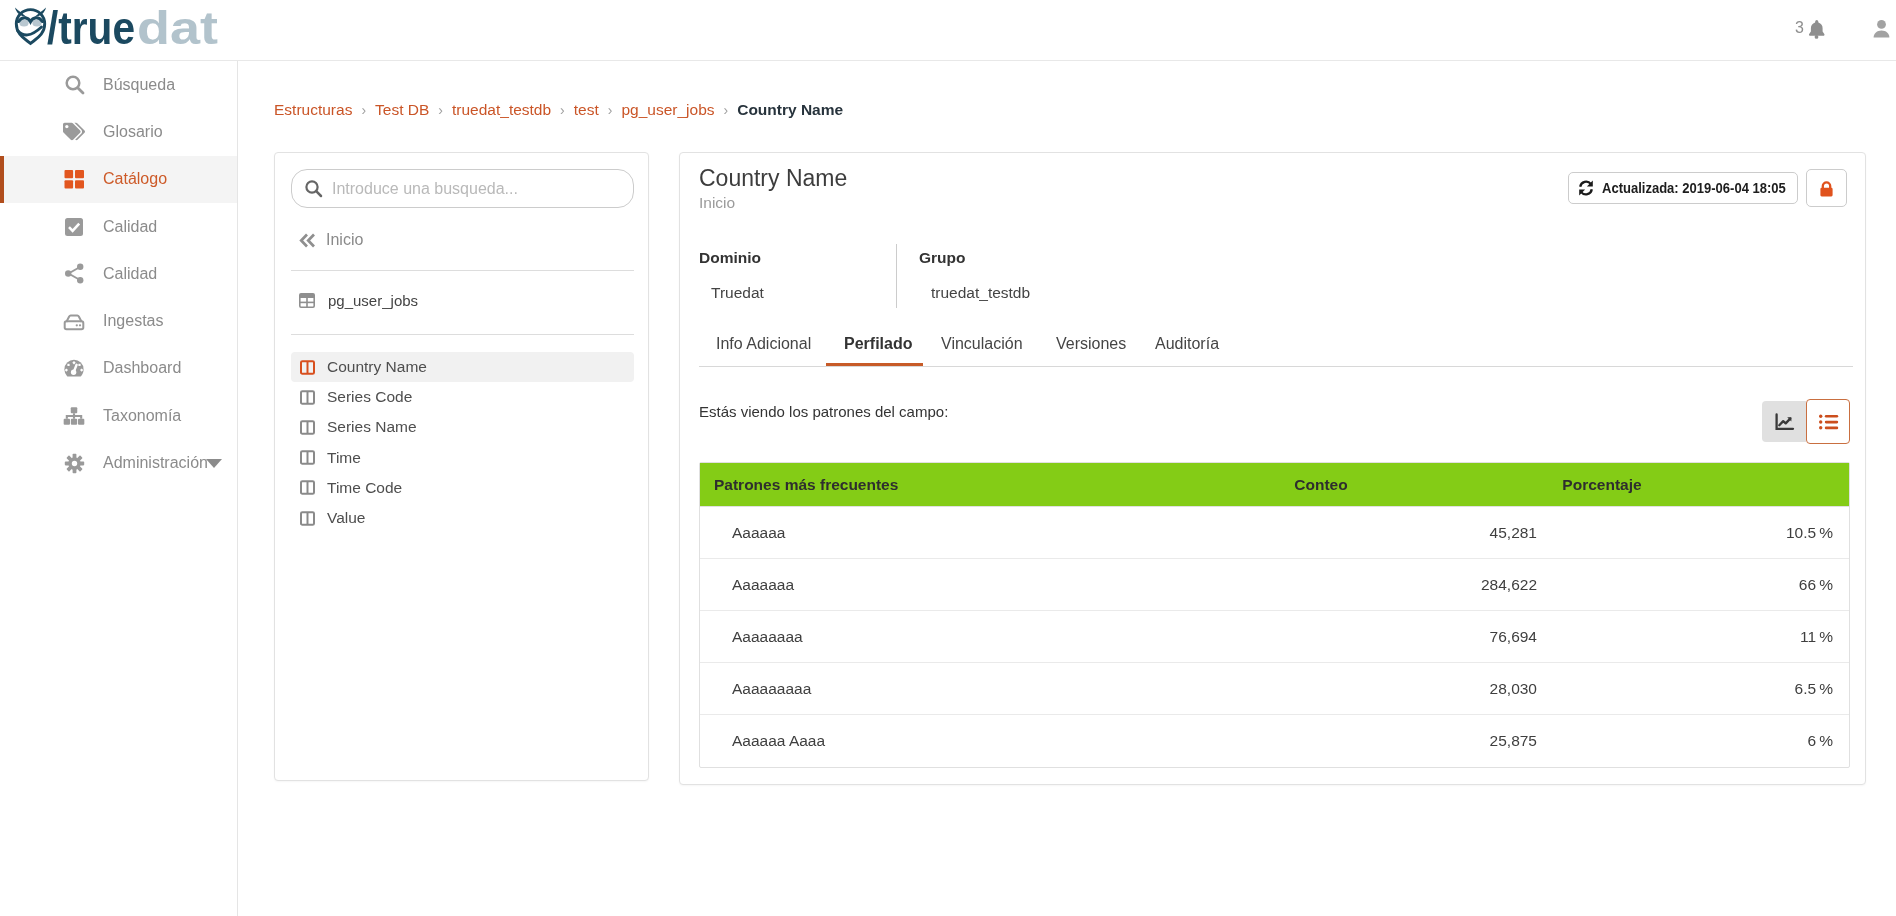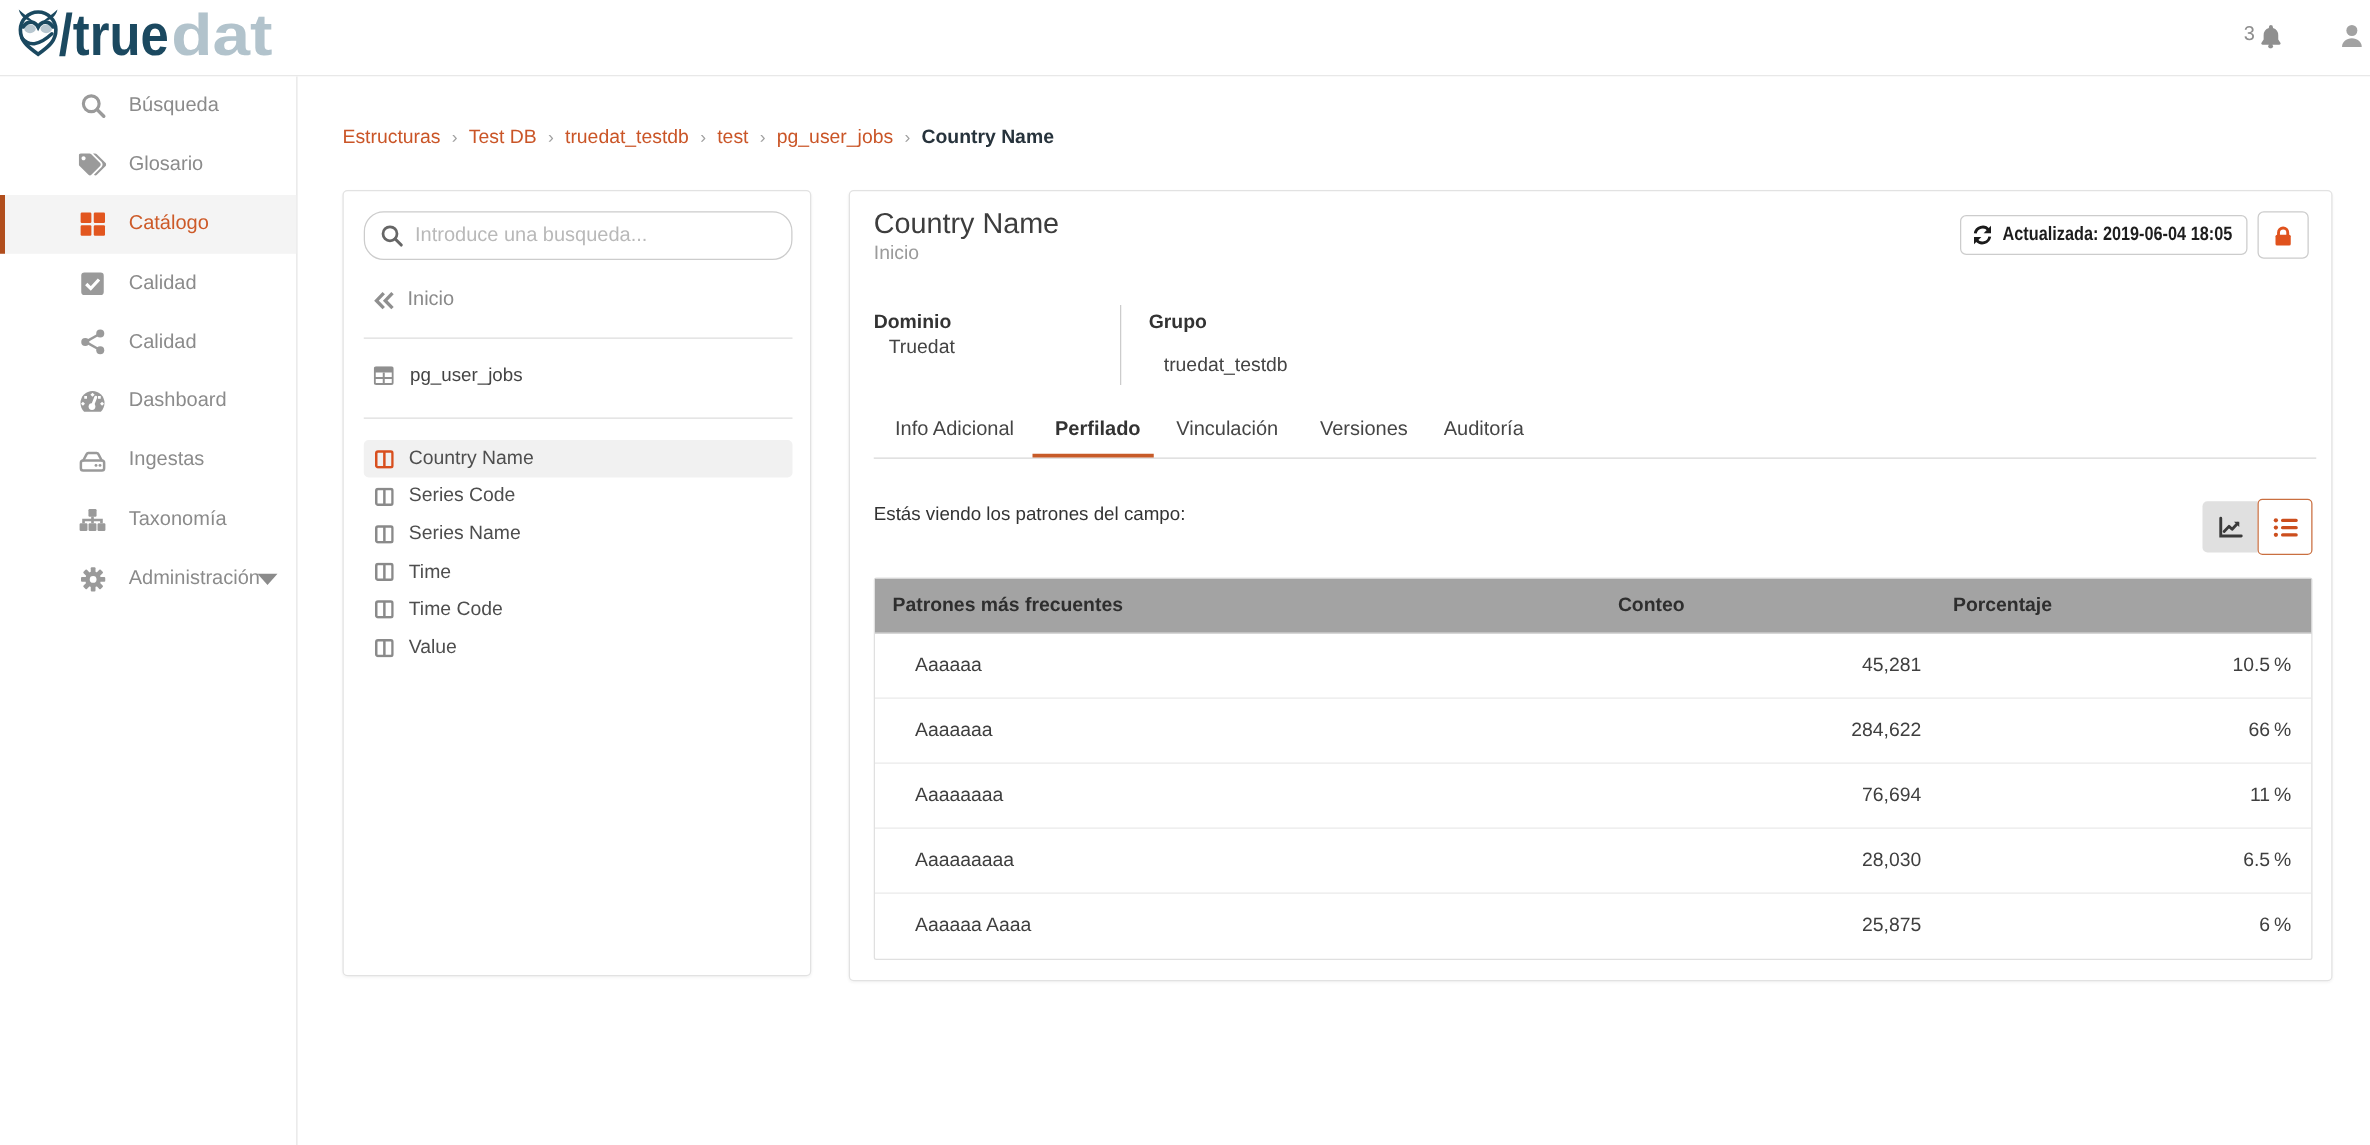--- a/index.html
+++ b/index.html
@@ -58,21 +58,21 @@
 #vdiv { position:absolute; left:216px; top:91px; height:64px; border-left:1px solid #ccc; }
 #tabline { position:absolute; left:19px; top:213px; width:1154px; border-top:1px solid #d8d8d8; }
 .tab { position:absolute; top:182px; font-size:16px; color:#454545; }
 #tabunderline { position:absolute; left:146px; top:210px; width:97px; height:3px; background:#c75b28; }
 #ptext { position:absolute; left:19px; top:250px; font-size:15px; color:#333; }
 #btn-chart { position:absolute; left:1082px; top:248px; width:44px; height:41px; background:#e0e0e0; border:none; border-radius:4px 0 0 4px; display:flex; align-items:center; justify-content:center; }
 #btn-list { position:absolute; left:1126px; top:246px; width:44px; height:45px; background:#fff; border:1px solid #c96f40; border-radius:4px; display:flex; align-items:center; justify-content:center; }
 
 
 #ptable { position:absolute; left:19px; top:309px; width:1151px; border:1px solid #e0e0e0; border-radius:2px; }
-#phead { position:relative; height:44px; background:#a3a3a3; border-bottom:1px solid #e0e0e0; font-weight:bold; color:#2e2e2e; font-size:15.5px; }
+#phead { position:relative; height:44px; background:#84cc16; border-bottom:1px solid #e0e0e0; font-weight:bold; color:#2e2e2e; font-size:15.5px; }
 #phead .h1 { position:absolute; left:14px; top:13px; }
 #phead .h2 { position:absolute; left:621px; top:13px; transform:translateX(-50%); }
 #phead .h3 { position:absolute; left:902px; top:13px; transform:translateX(-50%); }
 .prow { position:relative; height:52px; border-bottom:1px solid #eaeaea; font-size:15.5px; color:#3f3f3f; }
 .prow:last-child { border-bottom:none; }
 .prow .c1 { position:absolute; left:32px; top:17px; }
 .prow .c2 { position:absolute; right:312px; top:17px; }
 .prow .c3 { position:absolute; right:16px; top:17px; }
 </style>
 </head>
@@ -148,43 +148,43 @@
 <line x1="4.5" y1="10.5" x2="16" y2="17" stroke="#9a9a9a" stroke-width="2"></line>
 <circle cx="16.2" cy="3.8" r="3.2" fill="#9a9a9a"></circle>
 <circle cx="16.2" cy="17.2" r="3.2" fill="#9a9a9a"></circle>
 <circle cx="4.2" cy="10.5" r="3.2" fill="#9a9a9a"></circle>
 </svg>
       </span>
       <span class="mlabel">Calidad</span>
     </div>
   <div class="mitem">
       <span class="mic">
+        <svg width="22" height="22" viewBox="0 0 22 22">
+<path d="M3.3 12 L6.3 6.3 a1.6 1.6 0 0 1 1.4 -0.9 h6.6 a1.6 1.6 0 0 1 1.4 0.9 L18.7 12" fill="none" stroke="#9a9a9a" stroke-width="2"></path>
+<rect x="1.7" y="11.3" width="18.6" height="8" rx="1.8" fill="none" stroke="#9a9a9a" stroke-width="2"></rect>
+<circle cx="13.8" cy="15.3" r="1.15" fill="#9a9a9a"></circle>
+<circle cx="17" cy="15.3" r="1.15" fill="#9a9a9a"></circle>
+</svg>
+      </span>
+      <span class="mlabel">Ingestas</span>
+    </div>
+  <div class="mitem">
+      <span class="mic">
         <svg width="22" height="20" viewBox="0 0 22 20">
 <path d="M11 1.8 a9.6 9.6 0 0 1 9.6 9.6 c0 2.7 -1.1 5.2 -2.9 7 H4.3 a9.9 9.9 0 0 1 -2.9 -7 A9.6 9.6 0 0 1 11 1.8 Z" fill="#9a9a9a"></path>
 <rect x="9.8" y="3.6" width="2.4" height="2.4" fill="#fff" transform="rotate(45 11 4.8)"></rect>
 <rect x="4.4" y="5.8" width="2.2" height="2.2" fill="#fff"></rect>
 <rect x="15.4" y="5.8" width="2.2" height="2.2" fill="#fff"></rect>
 <rect x="2.2" y="10.9" width="2.3" height="2.3" fill="#fff" transform="rotate(45 3.35 12.05)"></rect>
 <rect x="17.5" y="10.9" width="2.3" height="2.3" fill="#fff" transform="rotate(45 18.65 12.05)"></rect>
 <line x1="13.6" y1="6.8" x2="11" y2="13.4" stroke="#fff" stroke-width="2.4" stroke-linecap="round"></line>
 <circle cx="10.6" cy="14.2" r="2.7" fill="#fff"></circle>
 </svg>
       </span>
       <span class="mlabel">Dashboard</span>
-    </div>
-  <div class="mitem">
-      <span class="mic">
-        <svg width="22" height="22" viewBox="0 0 22 22">
-<path d="M3.3 12 L6.3 6.3 a1.6 1.6 0 0 1 1.4 -0.9 h6.6 a1.6 1.6 0 0 1 1.4 0.9 L18.7 12" fill="none" stroke="#9a9a9a" stroke-width="2"></path>
-<rect x="1.7" y="11.3" width="18.6" height="8" rx="1.8" fill="none" stroke="#9a9a9a" stroke-width="2"></rect>
-<circle cx="13.8" cy="15.3" r="1.15" fill="#9a9a9a"></circle>
-<circle cx="17" cy="15.3" r="1.15" fill="#9a9a9a"></circle>
-</svg>
-      </span>
-      <span class="mlabel">Ingestas</span>
     </div>
   <div class="mitem">
       <span class="mic">
         <svg width="23" height="20" viewBox="0 0 23 20">
 <rect x="8.1" y="0.8" width="6.8" height="6.4" rx="1" fill="#9a9a9a"></rect>
 <path d="M11.5 7 V10 M4 12.8 V10 H19 V12.8 M11.5 10 V12.8" fill="none" stroke="#9a9a9a" stroke-width="2.2"></path>
 <rect x="0.7" y="12.8" width="6.6" height="6.4" rx="1" fill="#9a9a9a"></rect>
 <rect x="8.2" y="12.8" width="6.6" height="6.4" rx="1" fill="#9a9a9a"></rect>
 <rect x="15.7" y="12.8" width="6.6" height="6.4" rx="1" fill="#9a9a9a"></rect>
 </svg>
@@ -302,21 +302,21 @@
 </svg>
       <span class="utxt" style="margin-left:8px;">Actualizada: 2019-06-04 18:05</span>
     </div>
   <div id="lockbtn">
       <svg width="17" height="17" viewBox="0 0 17 17">
 <path d="M4.8 8 V6.1 a3.7 3.7 0 0 1 7.4 0 V8" fill="none" stroke="#e0521d" stroke-width="2.3"></path>
 <rect x="2.4" y="7.7" width="12.2" height="8.7" rx="1.3" fill="#e0521d"></rect>
 </svg>
     </div>
   <div class="flabel" style="left:19px; top:96px;">Dominio</div>
-  <div class="fvalue" style="left:31px; top:116px;">Truedat</div>
+  <div class="fvalue" style="left:31px; top:131px;">Truedat</div>
   <div id="vdiv"></div>
   <div class="flabel" style="left:239px; top:96px;">Grupo</div>
   <div class="fvalue" style="left:251px; top:131px;">truedat_testdb</div>
 
   <div class="tab" style="left:36px;">Info Adicional</div>
   <div class="tab" style="left:164px; font-weight:bold; color:#333;">Perfilado</div>
   <div class="tab" style="left:261px;">Vinculación</div>
   <div class="tab" style="left:376px;">Versiones</div>
   <div class="tab" style="left:475px;">Auditoría</div>
   <div id="tabline"></div>

